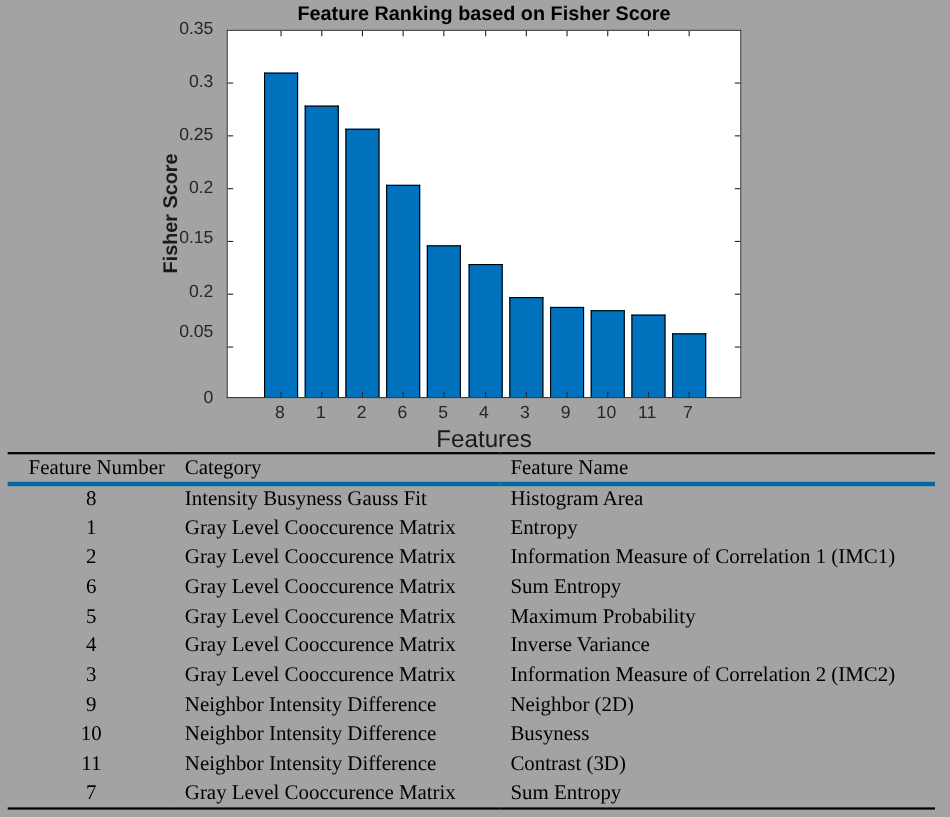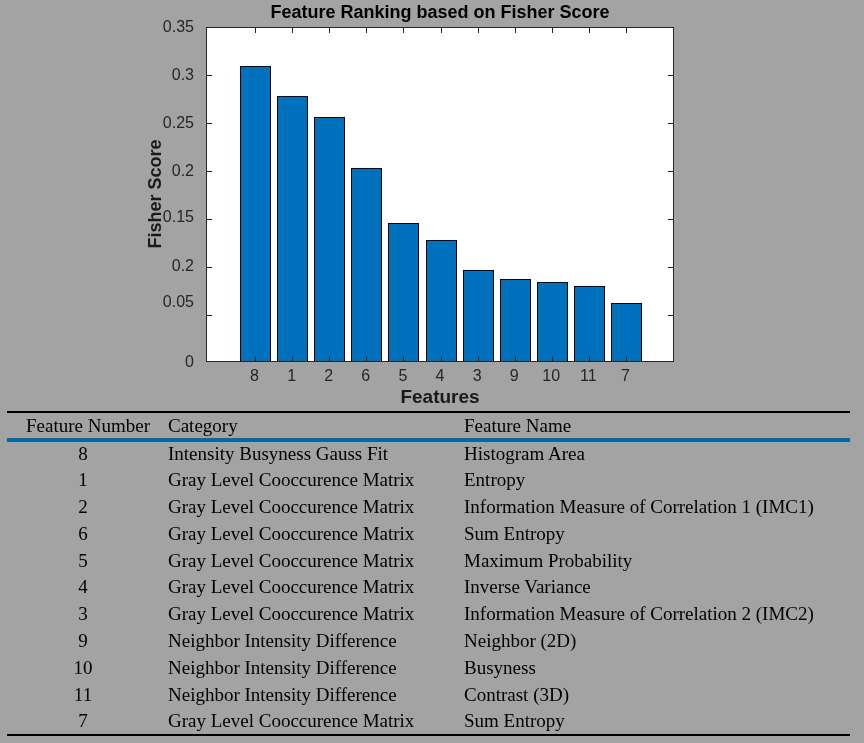--- a/index.html
+++ b/index.html
@@ -48,21 +48,21 @@
     position: absolute;
     top: 367px; width: 34px;
     text-align: center;
     font-size: 16px; color: #262626;
     line-height: 18px;
   }
   #x-axis-label {
     position: absolute;
     left: 206px; top: 386px; width: 468px;
     text-align: center;
-    font-size: 19px; font-weight: bold; color: #1a1a1a;
+    font-size: 22px; font-weight: normal; color: #1a1a1a;
   }
   #y-axis-label {
     position: absolute;
     left: 155px; top: 194px;
     transform: translate(-50%, -50%) rotate(-90deg);
     font-size: 18px; font-weight: bold; color: #1a1a1a;
     white-space: nowrap;
   }
   
   #feature-table {

